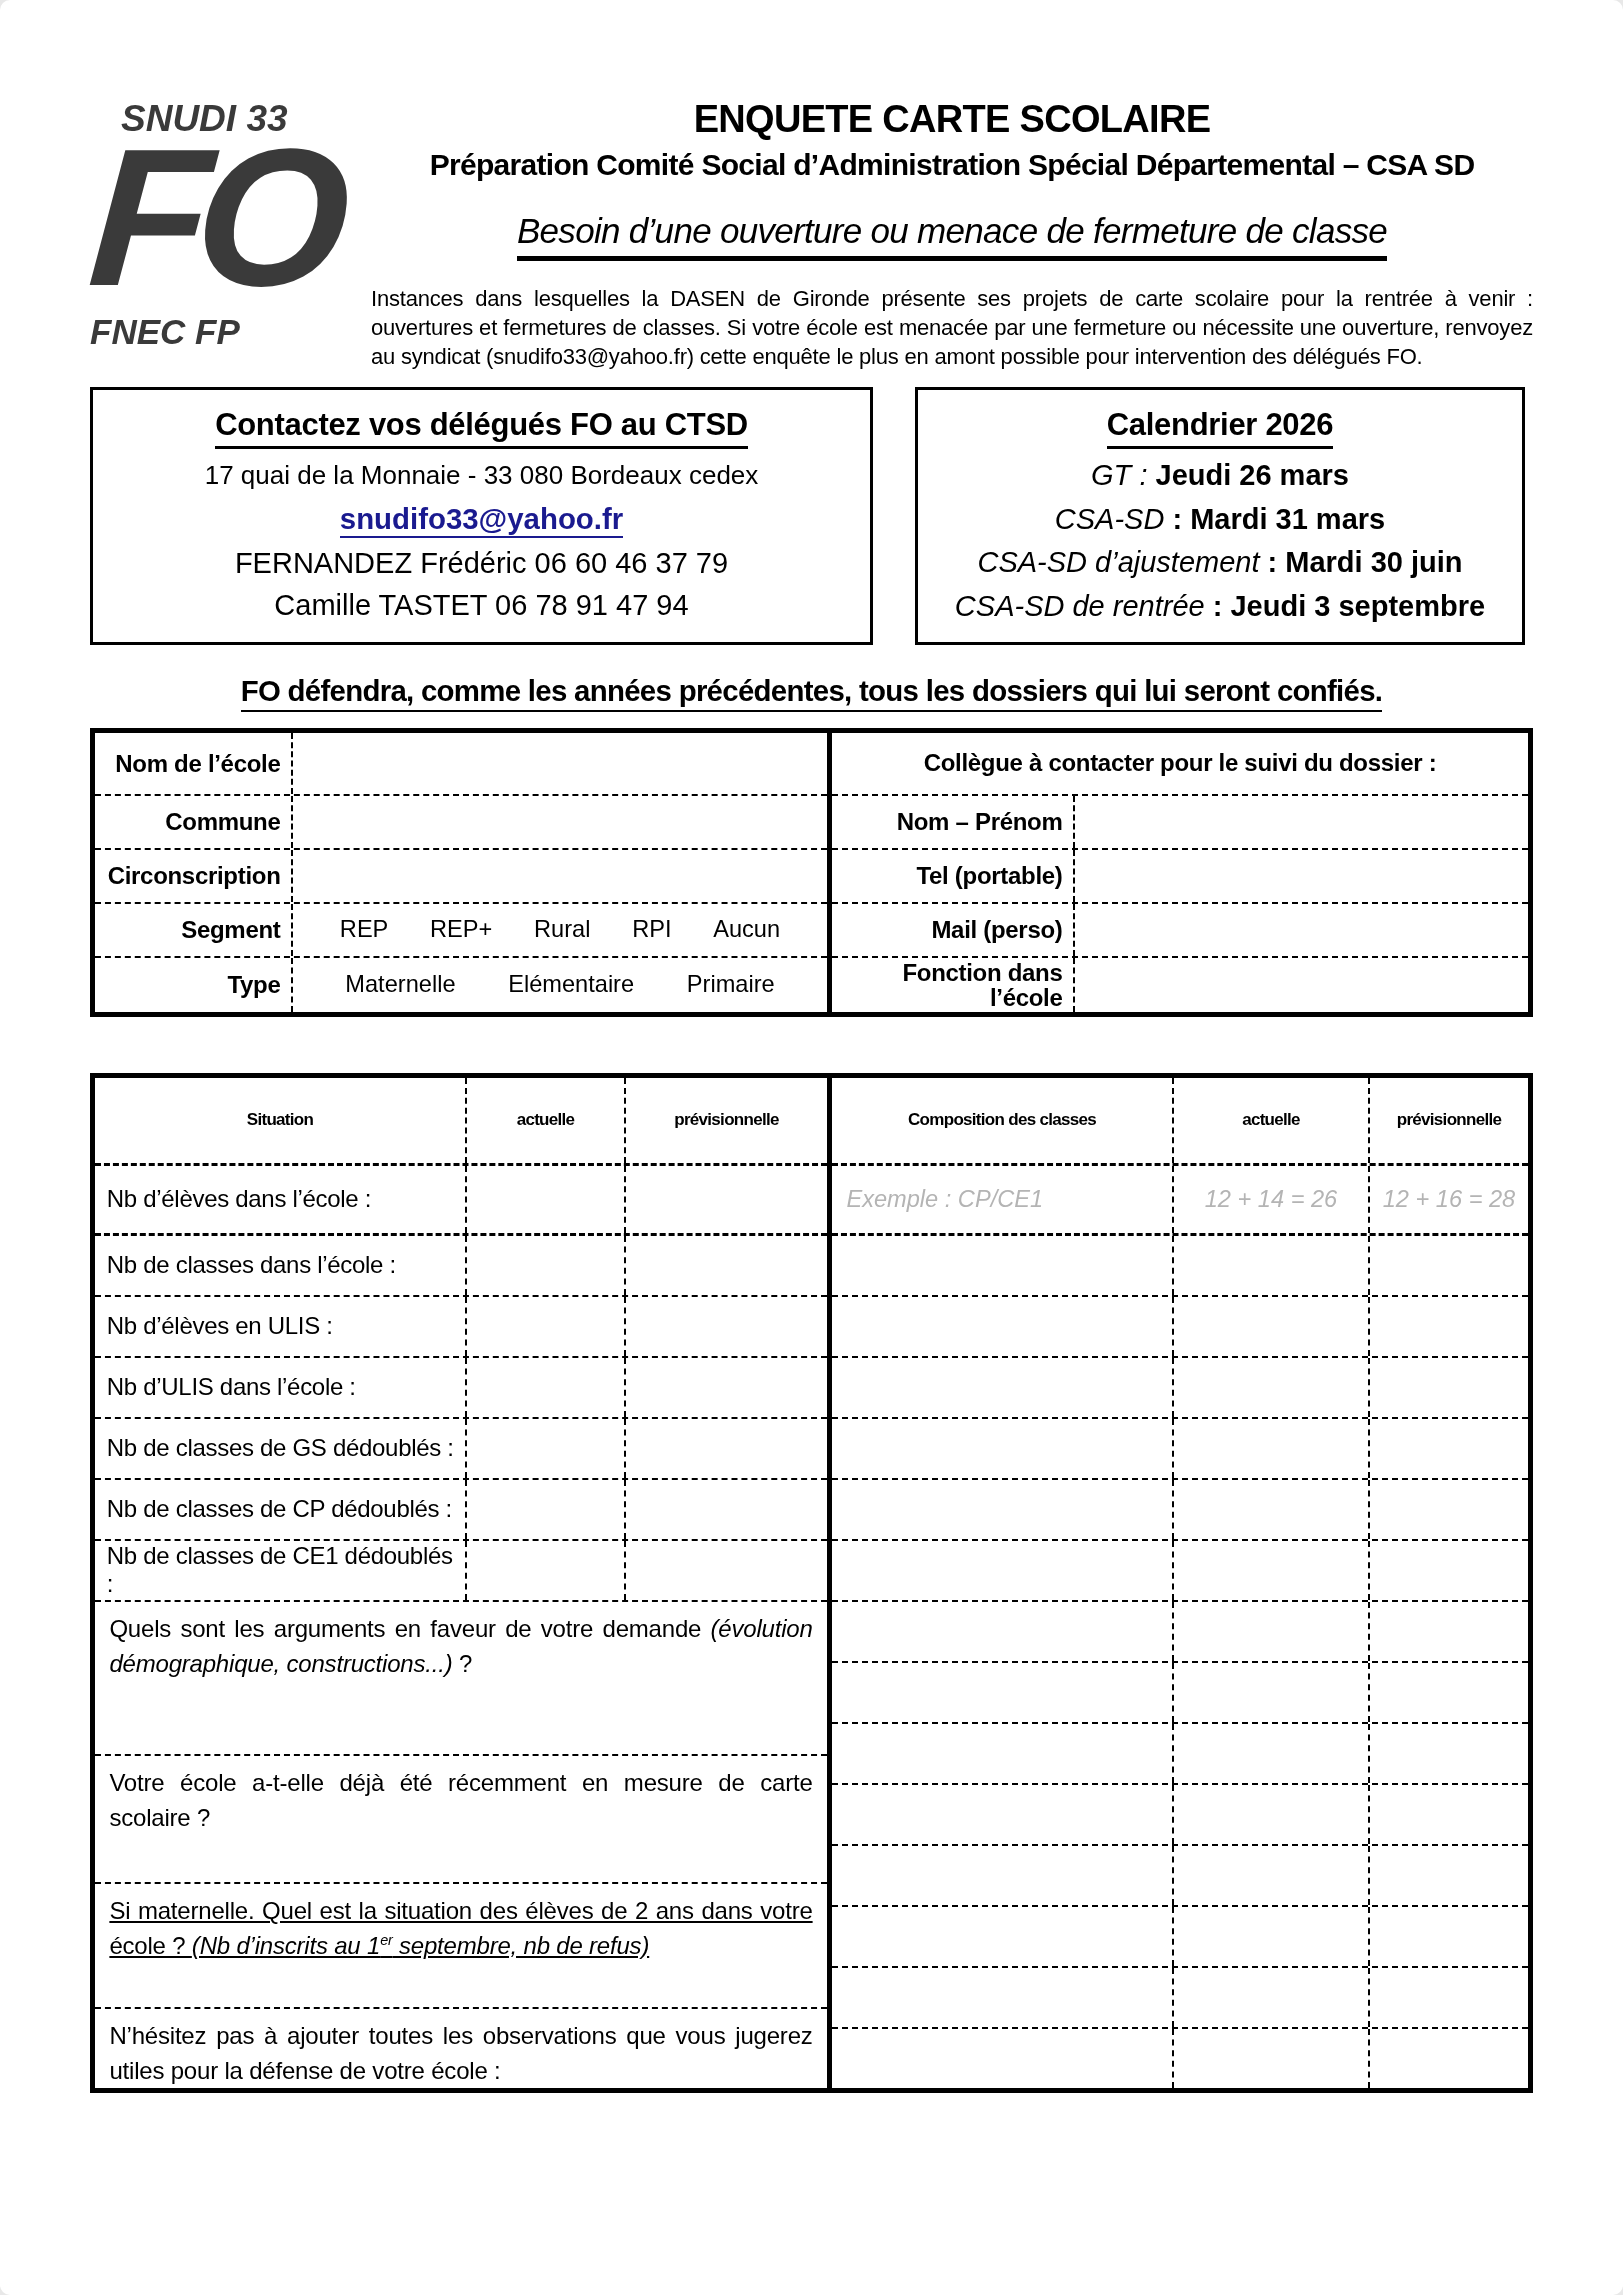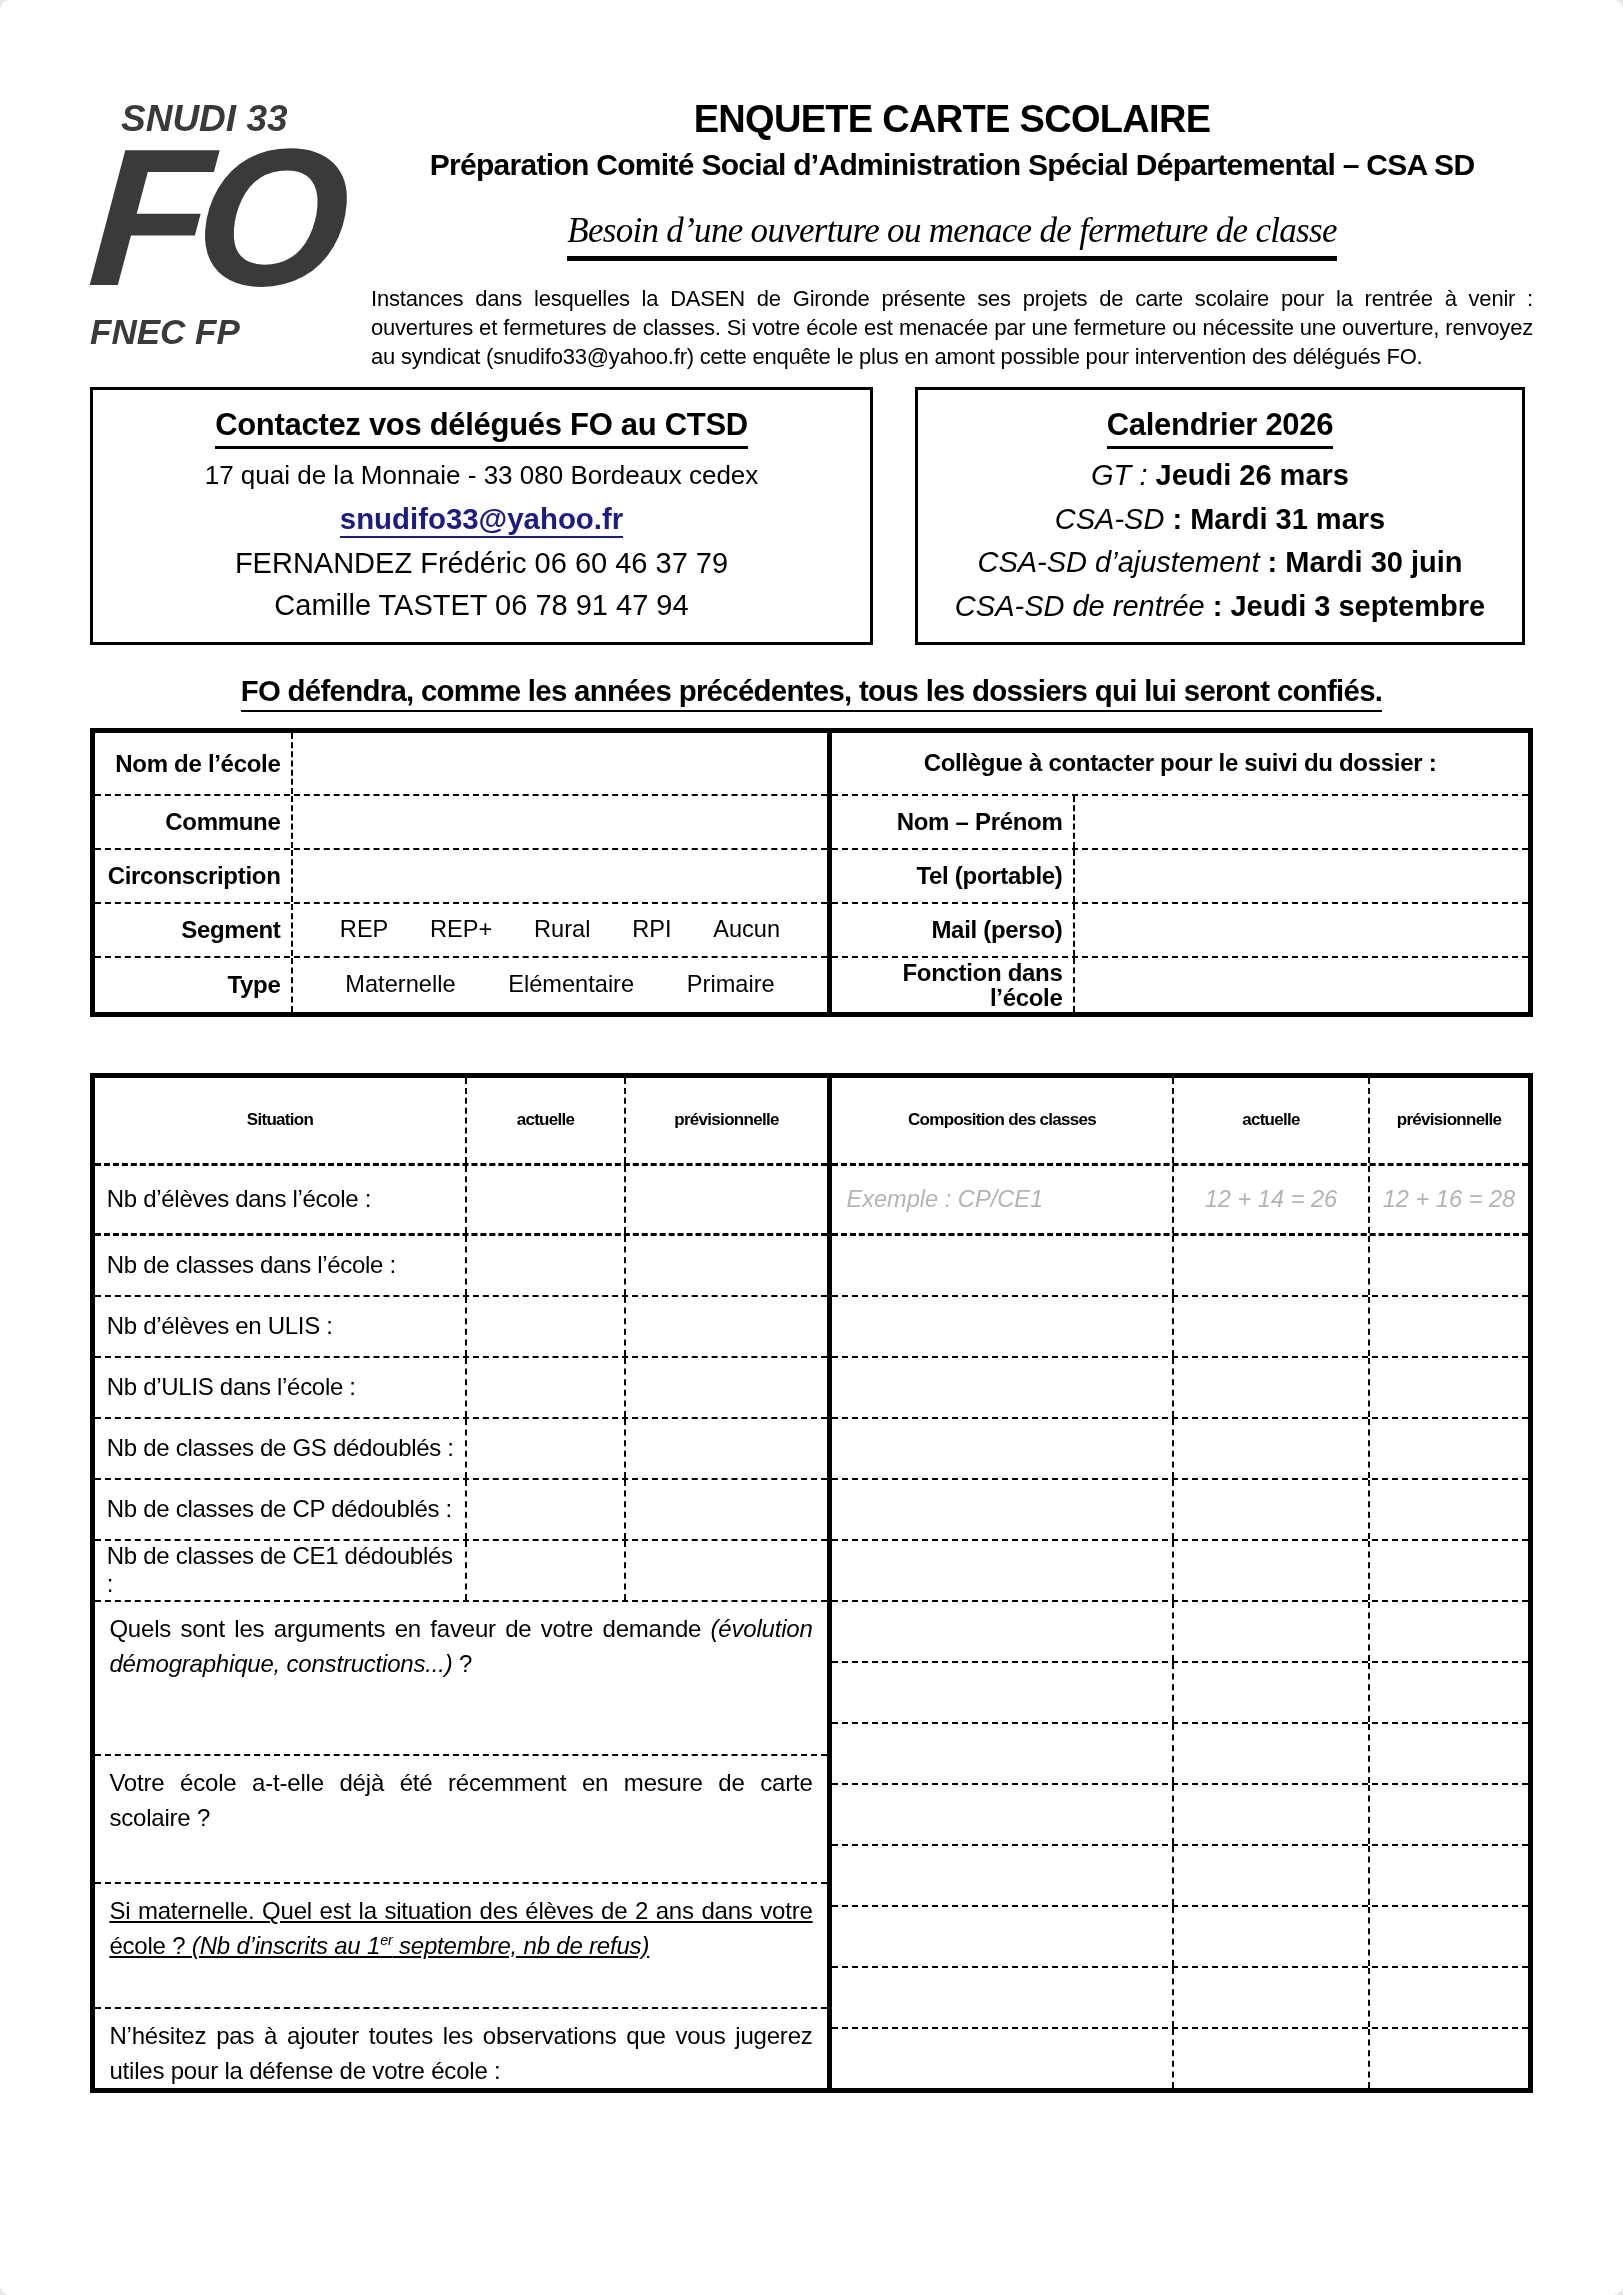--- a/index.html
+++ b/index.html
@@ -10,21 +10,21 @@
   
   .header-row { display:flex; }
   .logo { width:281px; color:#3a3a3a; flex:none; }
   .logo-top { font-size:37px; font-weight:bold; font-style:italic; margin-left:31px; letter-spacing:0px; white-space:nowrap; }
   .logo-main { font-size:196px; font-weight:bold; font-style:italic; line-height:0.8; letter-spacing:-14.4px; transform:skewX(-4deg); margin-left:1.3px; }
   .logo-bottom { font-size:35px; font-weight:bold; font-style:italic; margin-top:15px; white-space:nowrap; }
   .titles { flex:1; text-align:center; }
   .doc-title { font-size:38px; font-weight:bold; letter-spacing:-0.7px; }
   .doc-subtitle { font-size:30px; font-weight:bold; letter-spacing:-0.7px; margin-top:6.5px; }
   .tagline-wrap { margin-top:29px; }
-  .tagline { display:inline-block; font-size:35px; font-style:italic; letter-spacing:-0.7px; border-bottom:5.2px solid #000; padding-bottom:5.2px;font-family:Liberation Serif, serif; }
+  .tagline { display:inline-block; font-size:35px; font-style:italic; letter-spacing:-0.7px; border-bottom:5.2px solid #000; padding-bottom:5.2px; }
   .intro { margin-top:23.6px; font-size:22px; line-height:1.32; text-align:justify; letter-spacing:-0.2px; }
 
   
   .boxes { display:flex; gap:42px; margin-top:15.7px; }
   .box { border:3.3px solid #000; text-align:center; }
   .box-contact { width:783px; padding:17px 9.2px 19.6px; }
   .box-calendar { width:610px; padding:17px 9.2px 19.6px; }
   .box-title { display:inline-block; font-size:31px; font-weight:bold; letter-spacing:-0.3px; border-bottom:3.3px solid #000; padding-bottom:2.6px; }
   .contact-address { font-size:26px; margin-top:11.8px; }
   .contact-email { display:inline-block; font-size:29.4px; font-weight:bold; color:#1a1a8f; border-bottom:2.6px solid #1a1a8f; margin-top:10.5px; }

